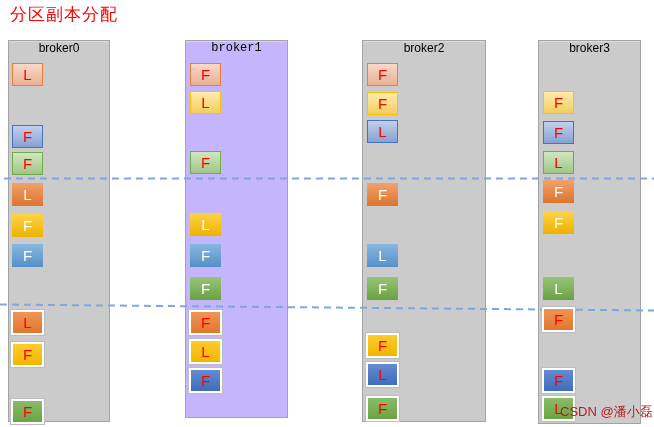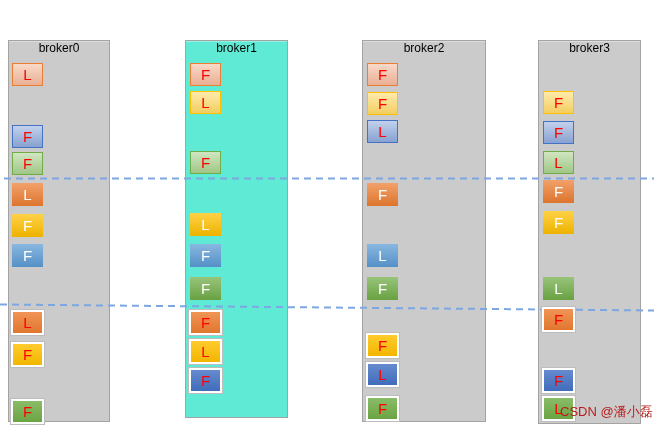--- a/index.html
+++ b/index.html
@@ -41,38 +41,39 @@
   }
   #watermark{
     position:absolute;z-index:4;font-size:13px;letter-spacing:0;
     white-space:nowrap;
   }
 </style>
 </head>
 <body>
 
 <div id="canvas">
+  <h1 id="title" style="color: rgb(255, 0, 0);">分区副本分配</h1>
   <svg id="divider-svg" width="654" height="427">
       <line x1="4" y1="178.5" x2="654" y2="178.5" stroke="#7ea6e0" stroke-width="2" stroke-dasharray="7 5"></line>
       <line x1="0" y1="304.5" x2="654" y2="310.5" stroke="#7ea6e0" stroke-width="2" stroke-dasharray="7 5"></line>
     </svg>
   <span id="watermark" style="color: #b91c1c; left: 560px; top: 403px;">CSDN @潘小磊</span>
 <div class="broker-column" style="left: 8px; top: 40px; width: 102px; height: 382px; background: rgb(203, 203, 203); border-color: rgb(163, 163, 163);">
       <div class="broker-header">broker0</div>
     </div>
     <div class="replica-box style-pastel" style="left: 12px; top: 63px; background-color: rgb(245, 185, 156); border: 1px solid rgb(237, 125, 49); color: rgb(255, 0, 0);">L</div>
     <div class="replica-box style-pastel" style="left: 12px; top: 125px; background-color: rgb(143, 170, 220); border: 1px solid rgb(68, 114, 196); color: rgb(255, 0, 0);">F</div>
     <div class="replica-box style-pastel" style="left: 12px; top: 152px; background-color: rgb(169, 209, 142); border: 1px solid rgb(112, 173, 71); color: rgb(255, 0, 0);">F</div>
     <div class="replica-box style-solid" style="left: 12px; top: 183px; background-color: rgb(237, 125, 49); color: rgb(255, 255, 255);">L</div>
     <div class="replica-box style-solid" style="left: 12px; top: 214px; background-color: rgb(255, 192, 0); color: rgb(255, 255, 255);">F</div>
     <div class="replica-box style-solid" style="left: 12px; top: 244px; background-color: rgb(91, 155, 213); color: rgb(255, 255, 255);">F</div>
     <div class="replica-box style-outlined" style="left: 12px; top: 311px; background-color: rgb(237, 125, 49); color: rgb(255, 0, 0);">L</div>
     <div class="replica-box style-outlined" style="left: 12px; top: 343px; background-color: rgb(255, 192, 0); color: rgb(255, 0, 0);">F</div>
     <div class="replica-box style-outlined" style="left: 12px; top: 400px; background-color: rgb(112, 173, 71); color: rgb(255, 0, 0);">F</div>
-    <div class="broker-column" style="left: 185px; top: 40px; width: 103px; height: 378px; background: #5eead4; border-color: rgb(163, 163, 163);">
+    <div class="broker-column" style="left: 185px; top: 40px; width: 103px; height: 378px; background: #c4b5fd; border-color: rgb(163, 163, 163); font-family: Liberation Mono, monospace;">
       <div class="broker-header">broker1</div>
     </div>
     <div class="replica-box style-pastel" style="left: 190px; top: 63px; background-color: rgb(245, 185, 156); border: 1px solid rgb(237, 125, 49); color: rgb(255, 0, 0);">F</div>
     <div class="replica-box style-pastel" style="left: 190px; top: 91px; background-color: rgb(255, 217, 102); border: 1px solid rgb(255, 192, 0); color: rgb(255, 0, 0);">L</div>
     <div class="replica-box style-pastel" style="left: 190px; top: 151px; background-color: rgb(169, 209, 142); border: 1px solid rgb(112, 173, 71); color: rgb(255, 0, 0);">F</div>
     <div class="replica-box style-solid" style="left: 190px; top: 213px; background-color: rgb(255, 192, 0); color: rgb(255, 255, 255);">L</div>
     <div class="replica-box style-solid" style="left: 190px; top: 244px; background-color: rgb(91, 155, 213); color: rgb(255, 255, 255);">F</div>
     <div class="replica-box style-solid" style="left: 190px; top: 277px; background-color: rgb(112, 173, 71); color: rgb(255, 255, 255);">F</div>
     <div class="replica-box style-outlined" style="left: 190px; top: 311px; background-color: rgb(237, 125, 49); color: rgb(255, 0, 0);">F</div>
     <div class="replica-box style-outlined" style="left: 190px; top: 340px; background-color: rgb(255, 192, 0); color: rgb(255, 0, 0);">L</div>

